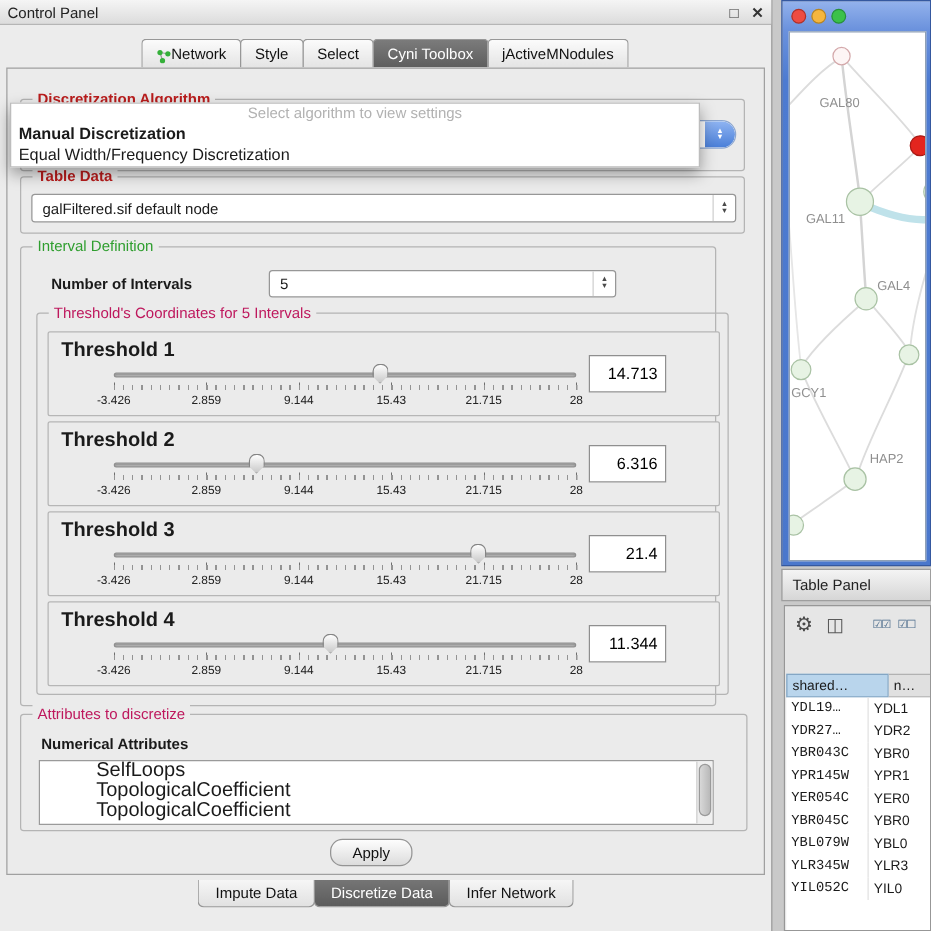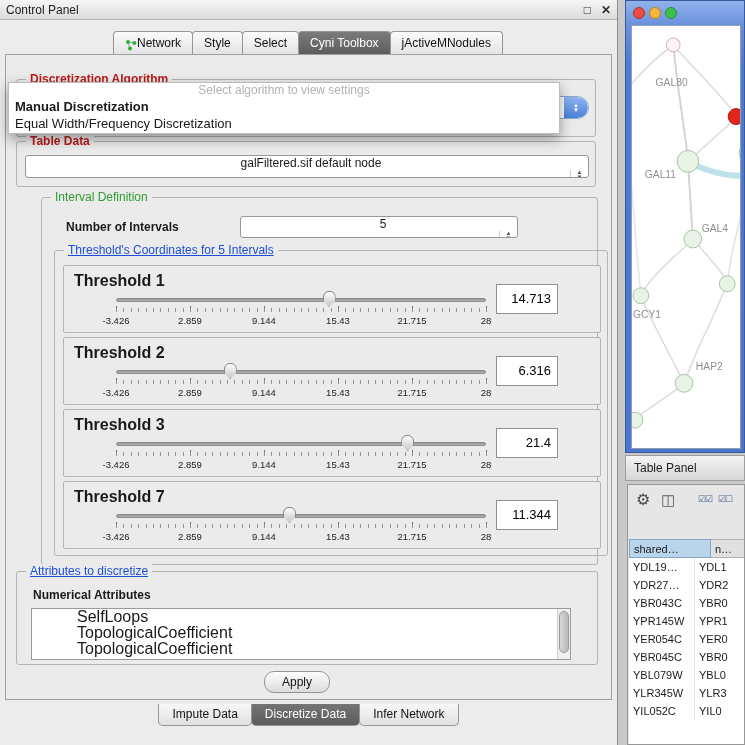--- a/index.html
+++ b/index.html
@@ -47,26 +47,26 @@
     position:absolute; left:5px; top:54px; width:607px; height:646px;
     background:#ebebeb; border:1px solid #a0a0a0;
   }
   .group { position:absolute; border:1px solid #b4b4b4; border-radius:3px; }
   .gtitle {
     position:absolute; top:-8px; left:9px; background:#ebebeb; padding:0 4px;
     font-size:12px; white-space:nowrap;
   }
   .gtitle.black { color:#b91c1c; font-weight:bold; }
   .gtitle.green { color:#2f9e2f; }
-  .gtitle.blue  { color:#1d4ed8;text-decoration:underline; }
+  .gtitle.blue  { color:#be185d; }
   .bold { font-weight:bold; }
   
   .combo {
     position:absolute; background:#fff; border:1px solid #979797;
-    display:flex; align-items:center; font-size:12px; overflow:hidden;flex-direction:column;
+    display:flex; align-items:center; font-size:12px; overflow:hidden;
   }
   .combo .cval { padding-left:8px; white-space:nowrap; }
   .stepper {
     margin-left:auto; width:18px; height:100%;
     display:flex; flex-direction:column; align-items:center; justify-content:center;
     font-size:6px; line-height:5px; color:#4a4a4a; border-left:1px solid #cfcfcf;
   }
   .combo.pill { border-radius:12px; border-color:#8ca6cf; }
   .combo.pill .cap {
     margin-left:auto; width:24px; height:100%;
@@ -191,21 +191,21 @@
   .cbic.b { left:90px; }
   .thead { position:absolute; left:1px; top:54px; width:116px; height:19px; display:flex; }
   .th {
     font-size:11px; line-height:18px; padding-left:4px; overflow:hidden; white-space:nowrap;
   }
   .th.c1 { width:82px; background:#b9d5ec; border:1px solid #84a6c4; }
   .th.c2 { flex:1; background:#e0e0e0; border:1px solid #b2b2b2; border-left:none; }
   .trows { position:absolute; left:1px; top:73px; width:116px; bottom:0; background:#fff; }
   .tr { display:flex; height:18px; }
   .td { font-size:11px; line-height:18px; padding-left:4px; white-space:nowrap; overflow:hidden; }
-  .td.c1 { width:66px; border-right:1px solid #e2e2e2; }
+  .td.c1 { width:66px; border-right:1px solid #e2e2e2;font-family:Liberation Mono, monospace; }
   .td.c2 { flex:1; }
 </style>
 </head>
 <body>
 
 <div class="cp">
   <div class="cp-titlebar">
     <span class="cp-title">Control Panel</span>
     <span class="cp-icons">
       <span>□</span>
@@ -257,21 +257,21 @@
       <span class="gtitle black">Table Data</span>
       <div class="combo" style="left:8px; top:13px; width:564px; height:23px; border-radius:3px;">
         <span class="cval">galFiltered.sif default node</span>
         <span class="stepper">
             <span>▲</span>
             <span>▼</span>
           </span>
       </div>
     </div>
 
-    <div class="group" style="left:10px; top:142px; width:557px; height:368px;margin-left:25px;">
+    <div class="group" style="left:10px; top:142px; width:557px; height:368px;">
       <span class="gtitle green">Interval Definition</span>
 
       <span class="bold" style="position:absolute; left:24px; top:22px;">Number of Intervals</span>
       <div class="combo" style="left:198px; top:18px; width:278px; height:22px; border-radius:3px;">
         <span class="cval">5</span>
         <span class="stepper">
             <span>▲</span>
             <span>▼</span>
           </span>
       </div>
@@ -330,21 +330,21 @@
               <span style="left:40%">9.144</span>
               <span style="left:60%">15.43</span>
               <span style="left:80%">21.715</span>
               <span style="left:100%">28</span>
             </div>
           </div>
           <div class="valbox">21.4</div>
         </div>
 
         <div class="thr" style="top:230px;">
-          <div class="thr-label">Threshold 7</div>
+          <div class="thr-label">Threshold 4</div>
           <div class="slider">
             <div class="track"></div>
             <div class="thumb" style="left: 46.9993%;"></div>
             <div class="ticks-major"></div>
             <div class="ticks-minor"></div>
             <div class="scale">
               <span style="left:0%">-3.426</span>
               <span style="left:20%">2.859</span>
               <span style="left:40%">9.144</span>
               <span style="left:60%">15.43</span>

